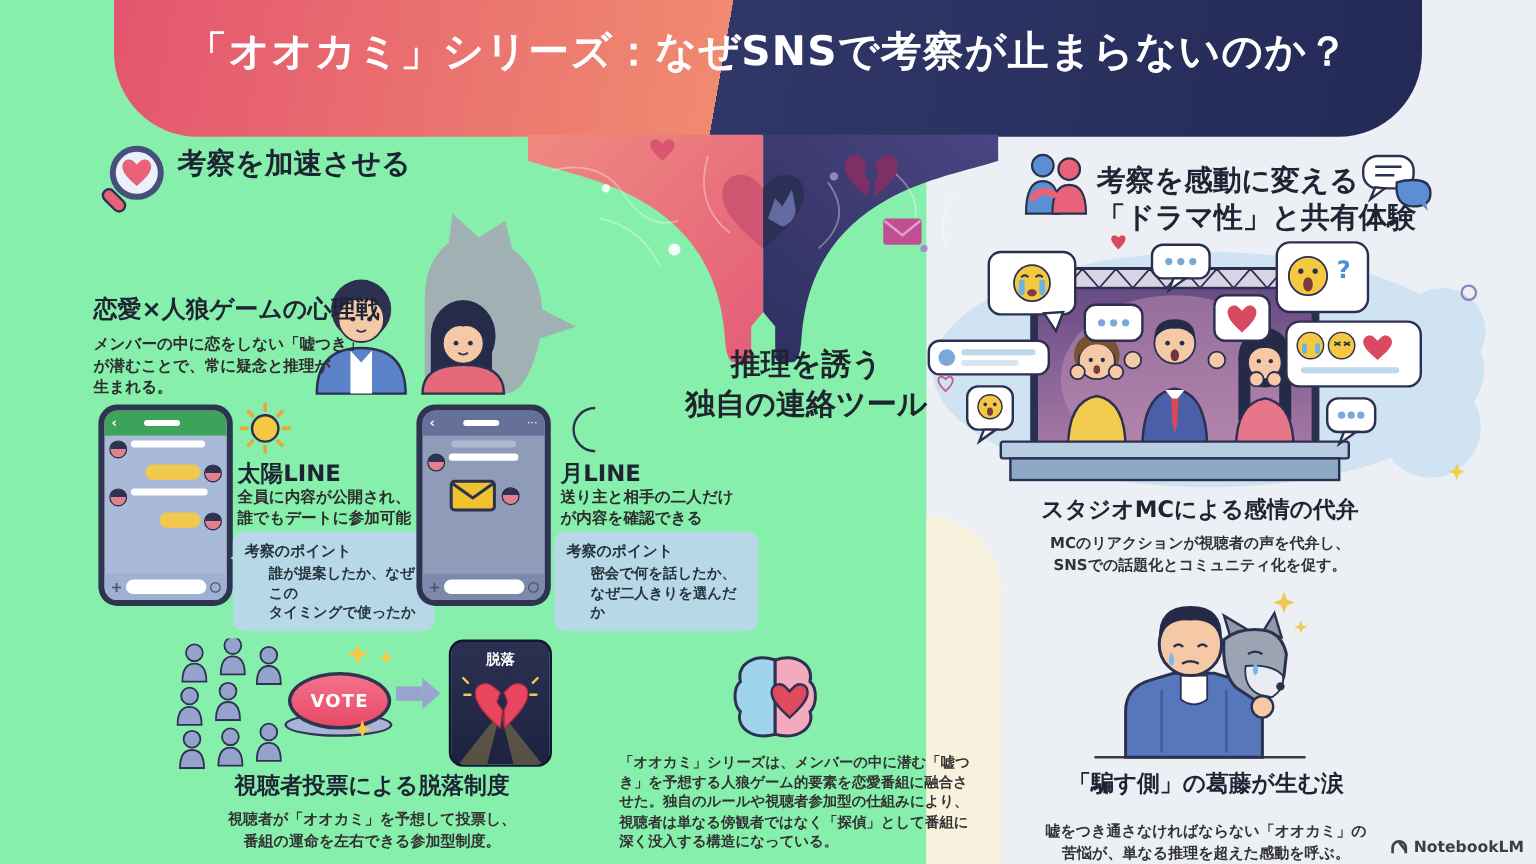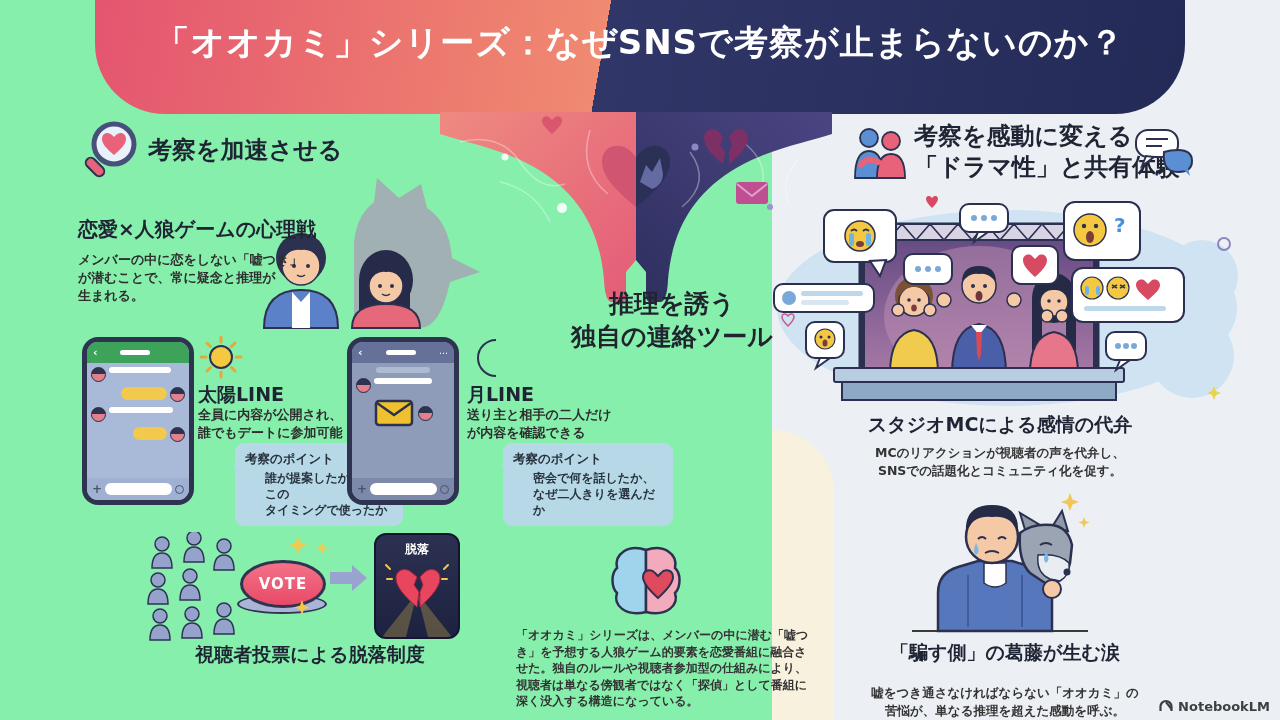--- a/index.html
+++ b/index.html
@@ -16,21 +16,21 @@
     border-radius:0 0 70px 70px;
     background:linear-gradient(100deg,#e4556f 0%,#f08a70 46.5%,#303768 46.5%,#242a56 100%); }
   .title { position:absolute; left:0; right:0; top:20px; text-align:center; color:#ffffff;
     font-size:34px; font-weight:bold; letter-spacing:1px; }
   .subtitle { position:absolute; left:0; right:0; top:66px; text-align:center; color:#f3f3f8;
     font-size:12.5px; line-height:19px; font-weight:bold; }
 
   
   .h1 { font-weight:bold; font-size:24px; line-height:31px; color:#1e2433; }
   .card-title { font-weight:bold; font-size:19px; color:#1e2433; }
-  .sub-title { font-weight:bold; font-size:20px; color:#1e2433; }
+  .sub-title { font-weight:bold; font-size:20px; color:#1e2433;margin-top:28px; }
   .body-text { font-size:13px; line-height:18px; color:#2e2e2e; font-weight:bold; }
   .body-light { font-size:12.5px; line-height:18px; color:#333; font-weight:bold; }
   .center { text-align:center; }
 
   
   .tool-text { font-weight:bold; font-size:25px; line-height:33px; color:#20242e; text-align:center; }
 
   
   .phone { position:absolute; width:112px; height:168px; background:#2e3450; border-radius:16px; padding:5px; box-sizing:border-box; }
   .screen { width:100%; height:100%; border-radius:11px; overflow:hidden; position:relative; }
@@ -49,21 +49,21 @@
   .bub-w { background:#fff; border-radius:7px; padding:3px 4px; }
   .bub-y { background:#f2c94c; border-radius:7px; height:13px; width:46px; }
   .ln { height:3px; border-radius:2px; background:#c7ccd6; margin:2px 0; }
   .inputbar { position:absolute; left:0; right:0; bottom:0; height:22px; background:#9fb0d2;
       display:flex; align-items:center; gap:3px; padding:0 5px; }
   .inputpill { flex:1; height:12px; background:#fff; border-radius:7px; }
   .plus { color:#4a546e; font-size:12px; font-weight:bold; }
   .dotic { width:7px; height:7px; border-radius:50%; border:1.5px solid #4a546e; }
 
   
-  .point { position:absolute; background:#b7d9e7; border-radius:9px; padding:8px 10px; color:#26323c;margin-left:41px; }
+  .point { position:absolute; background:#b7d9e7; border-radius:9px; padding:8px 10px; color:#26323c; }
   .point:before { content:""; position:absolute; left:-8px; top:16px; border:6px solid transparent; border-right:10px solid #b7d9e7; }
   .point .pt-title { font-weight:bold; font-size:12.5px; margin-bottom:2px; }
   .point .pt-line { font-weight:bold; font-size:12px; line-height:16px;padding-left:20px; }
 
   
   .vote-base { position:absolute; left:237px; top:594px; width:86px; height:16px; background:#aab4d8; border-radius:50%; border:2px solid #30354f; }
   .vote-btn { position:absolute; left:240px; top:560px; width:80px; height:42px; background:linear-gradient(180deg,#f4718a,#e84a66);
       border:3px solid #30354f; border-radius:50%; display:flex; align-items:center; justify-content:center;
       color:#fff; font-weight:bold; font-size:15px; letter-spacing:1px; }
   .arrow { position:absolute; left:330px; top:572px; width:22px; height:12px; background:#98a3cf; }
@@ -130,21 +130,21 @@
   <div class="abs tool-text" style="left:522px; top:287px; width:300px;">
     <div>推理を誘う</div>
     <div>独自の連絡ツール</div>
   </div>
 
   <svg class="abs" style="left:78px; top:118px;" width="64" height="68" viewBox="0 0 64 68">
     <rect x="6" y="44" width="22" height="10" rx="5" transform="rotate(45 17 49)" fill="#e8627a" stroke="#2c3150" stroke-width="2"></rect>
     <circle cx="36" cy="26" r="20" fill="#e9f1fa" stroke="#46507a" stroke-width="5"></circle>
     <path d="M36,37 C29,31 24,26 24,21 C24,15 30,13 34,17 L36,19 L38,17 C42,13 48,15 48,21 C48,26 43,31 36,37 Z" fill="#e8627a"></path>
   </svg>
-  <div class="abs h1" style="left:148px; top:135px;">
+  <div class="abs h1" style="left:148px; top:121px;">
     <div>考察を加速させる</div>
   </div>
 
   <svg class="abs" style="left:256px; top:176px;" width="228" height="154" viewBox="0 0 228 154">
     <path d="M98,152 L98,72 Q98,42 118,26 L121,2 L143,22 L165,8 L171,32 Q193,46 196,82 L224,96 L194,106 Q184,152 164,152 Z" fill="#a4a9b4" opacity="0.9"></path>
     <g>
       <circle cx="45" cy="82" r="25" fill="#2c3150"></circle>
       <circle cx="45" cy="90" r="19" fill="#f5c9a6" stroke="#2c3150" stroke-width="1.5"></circle>
       <path d="M26,84 Q26,62 45,62 Q64,62 64,84 Q56,72 45,74 Q34,72 26,84 Z" fill="#2c3150"></path>
       <circle cx="38" cy="90" r="2" fill="#2c3150"></circle>
@@ -335,37 +335,41 @@
             <line x1="68" y1="34" x2="72" y2="30"></line>
           <line x1="16" y1="44" x2="11" y2="44"></line>
             <line x1="66" y1="44" x2="71" y2="44"></line>
         </g>
       </g>
     </svg>
     <div class="dropout-label">脱落</div>
   </div>
   <div class="abs center" style="left:160px; top:642px; width:300px;">
     <div class="card-title">視聴者投票による脱落制度</div>
+    <div class="body-light" style="margin-top:6px;">
+      <div>視聴者が「オオカミ」を予想して投票し、</div>
+      <div>番組の運命を左右できる参加型制度。</div>
+    </div>
   </div>
 
   <svg class="abs" style="left:608px; top:542px;" width="76" height="80" viewBox="0 0 76 80">
     <path d="M38,8 C20,2 6,12 9,26 C3,31 3,45 9,51 C5,63 17,75 38,70 Z" fill="#9fd4ec" stroke="#2c3150" stroke-width="2.5"></path>
     <path d="M38,8 C56,2 70,12 67,26 C73,31 73,45 67,51 C71,63 59,75 38,70 Z" fill="#f2aabc" stroke="#2c3150" stroke-width="2.5"></path>
     <path d="M50,56 C40,47 35,41 35,35 C35,28 43,26 47,31 L50,34 L53,31 C57,26 65,28 65,35 C65,41 60,47 50,56 Z" fill="#e04a5e" stroke="#2c3150" stroke-width="2"></path>
   </svg>
   <div class="abs" style="left:516px; top:627px; width:300px; font-size:12px; line-height:16.5px; color:#333; font-weight:bold;">「オオカミ」シリーズは、メンバーの中に潜む「嘘つき」を予想する人狼ゲーム的要素を恋愛番組に融合させた。独自のルールや視聴者参加型の仕組みにより、視聴者は単なる傍観者ではなく「探偵」として番組に深く没入する構造になっている。</div>
 
   <svg class="abs" style="left:852px; top:124px;" width="56" height="56" viewBox="0 0 56 56">
     <circle cx="17" cy="14" r="9" fill="#5b8fd4" stroke="#2c3150" stroke-width="1.8"></circle>
     <path d="M3,54 Q3,27 17,27 Q31,27 31,54 Z" fill="#5b8fd4" stroke="#2c3150" stroke-width="1.8"></path>
     <circle cx="39" cy="17" r="9" fill="#e8627a" stroke="#2c3150" stroke-width="1.8"></circle>
     <path d="M25,54 Q25,30 39,30 Q53,30 53,54 Z" fill="#e8627a" stroke="#2c3150" stroke-width="1.8"></path>
     <path d="M26,38 Q15,32 9,41" stroke="#e8627a" stroke-width="6" stroke-linecap="round" fill="none"></path>
   </svg>
-  <div class="abs h1" style="left:914px; top:122px;font-family:Liberation Mono, monospace;">
+  <div class="abs h1" style="left:914px; top:135px;">
     <div>考察を感動に変える</div>
     <div>「ドラマ性」と共有体験</div>
   </div>
   <svg class="abs" style="left:1134px; top:128px;" width="60" height="48" viewBox="0 0 60 48">
     <rect x="2" y="2" width="42" height="27" rx="12" fill="#ffffff" stroke="#2c3150" stroke-width="2"></rect>
     <line x1="12" y1="11" x2="34" y2="11" stroke="#2c3150" stroke-width="2"></line>
     <line x1="12" y1="18" x2="28" y2="18" stroke="#2c3150" stroke-width="2"></line>
     <path d="M12,28 L8,38 L20,29 Z" fill="#ffffff" stroke="#2c3150" stroke-width="2"></path>
     <path d="M30,24 Q28,44 44,44 Q58,44 58,33 Q58,22 44,22 Q36,22 30,24 Z" fill="#5b8fd4" stroke="#2c3150" stroke-width="2"></path>
     <path d="M50,42 L56,48 L54,40 Z" fill="#5b8fd4"></path>

